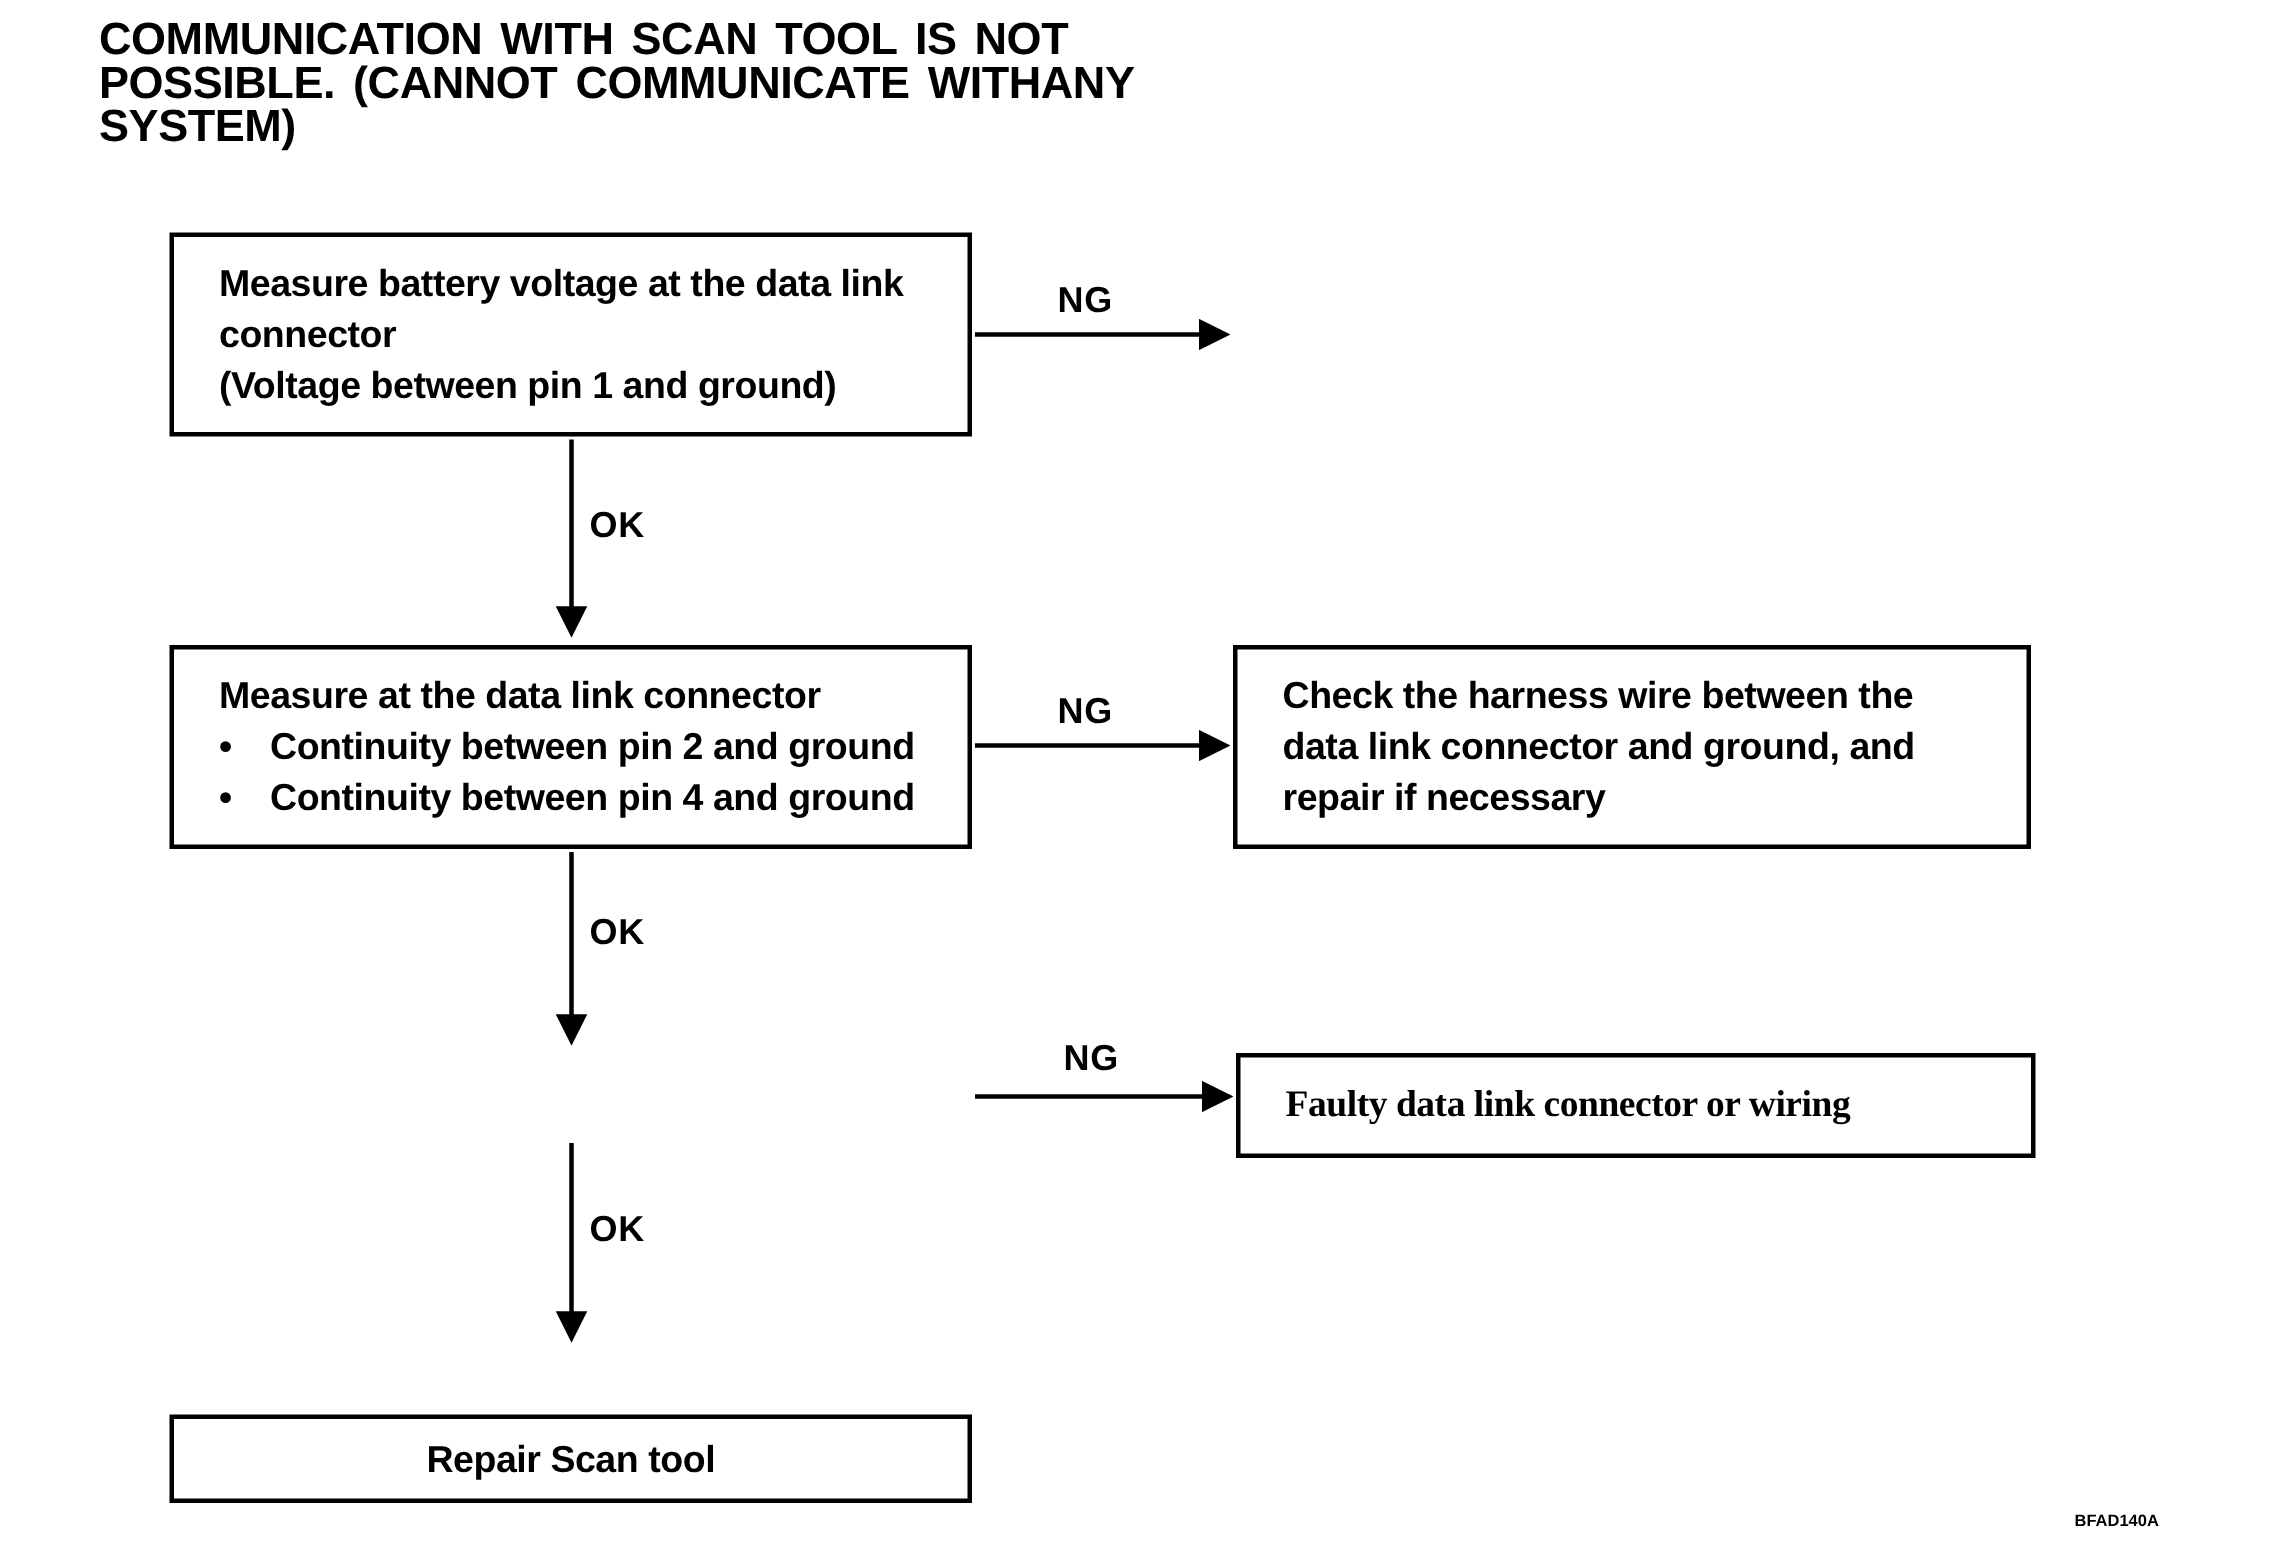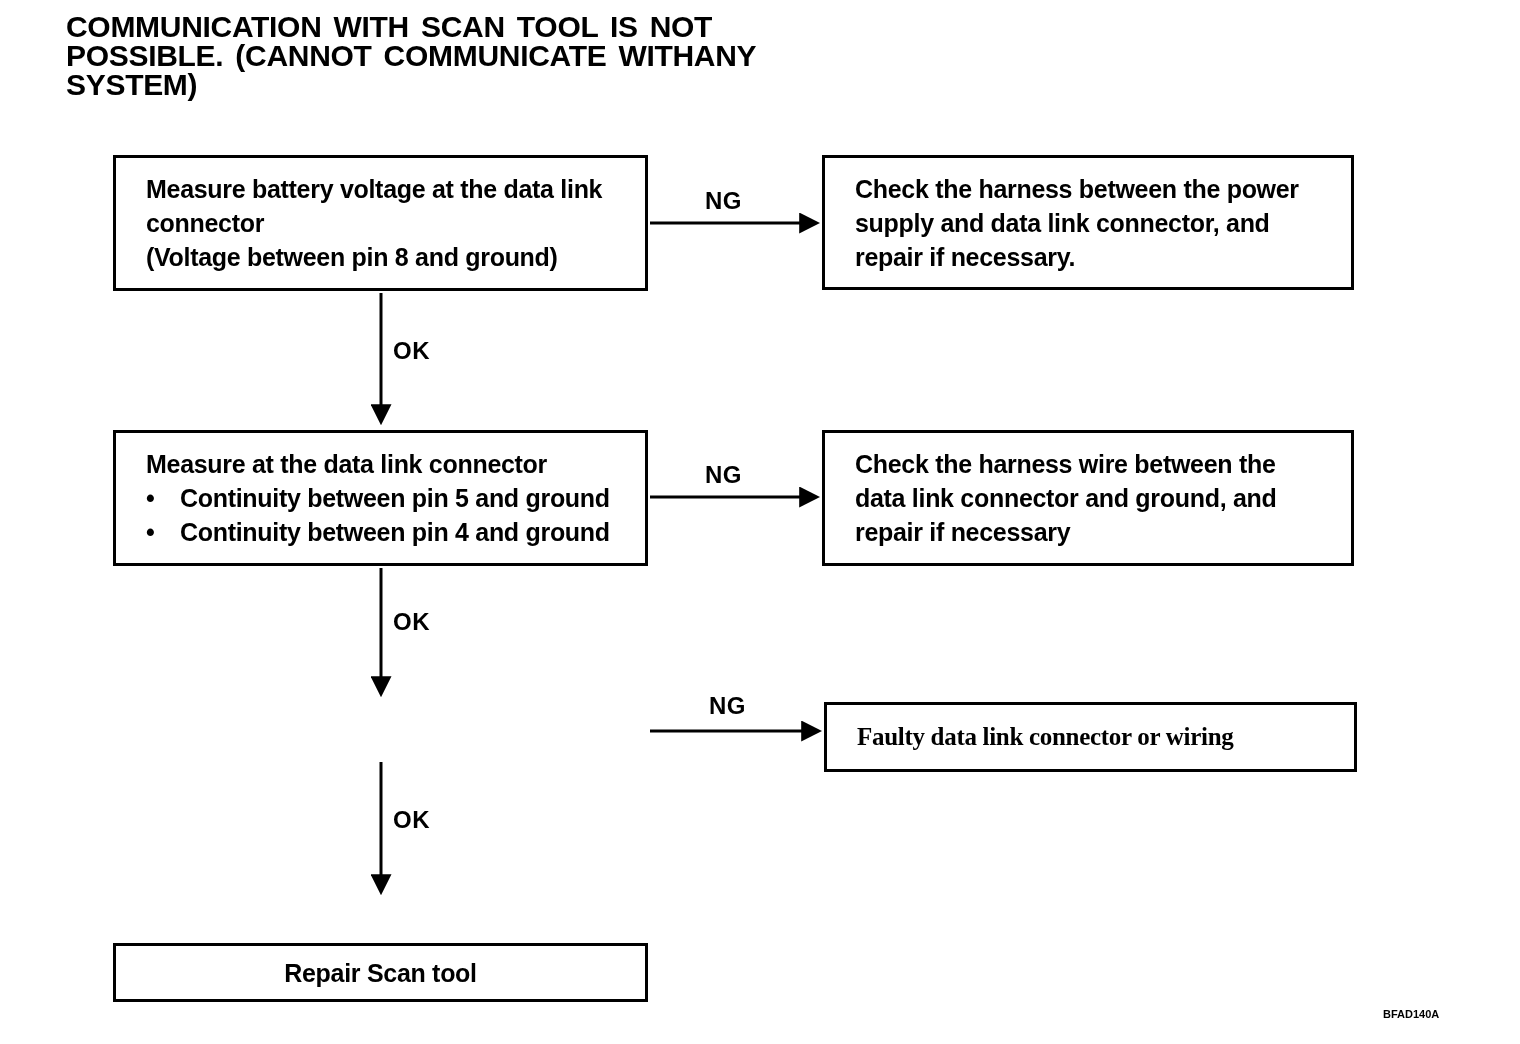--- a/index.html
+++ b/index.html
@@ -99,38 +99,31 @@
     <line x1="650" y1="497" x2="816" y2="497" stroke="#000" stroke-width="3" marker-end="url(#arrowhead)"></line>
     <line x1="381" y1="568" x2="381" y2="693" stroke="#000" stroke-width="3" marker-end="url(#arrowhead)"></line>
     <line x1="650" y1="731" x2="818" y2="731" stroke="#000" stroke-width="3" marker-end="url(#arrowhead)"></line>
     <line x1="381" y1="762" x2="381" y2="891" stroke="#000" stroke-width="3" marker-end="url(#arrowhead)"></line>
   </svg>
 
   <div class="box step-1">
     <div class="content">
       <div class="pre">Measure battery voltage at the data link
 connector</div>
-      <div>(Voltage between pin 8 and ground)</div>
+      <div>(Voltage between pin 1 and ground)</div>
     </div>
   </div>
 
-  <div class="box result-1">
-    <div class="content">
-      <div class="pre">Check the harness between the power
-supply and data link connector, and
-repair if necessary.</div>
-    </div>
-  </div>
 
   <div class="box step-2">
     <div class="content">
       <div>Measure at the data link connector</div>
       <div class="bullet-row">
         <span class="bullet">•</span>
-        <span>Continuity between pin 5 and ground</span>
+        <span>Continuity between pin 2 and ground</span>
       </div>
       <div class="bullet-row">
         <span class="bullet">•</span>
         <span>Continuity between pin 4 and ground</span>
       </div>
     </div>
   </div>
 
   <div class="box result-2">
     <div class="content">

